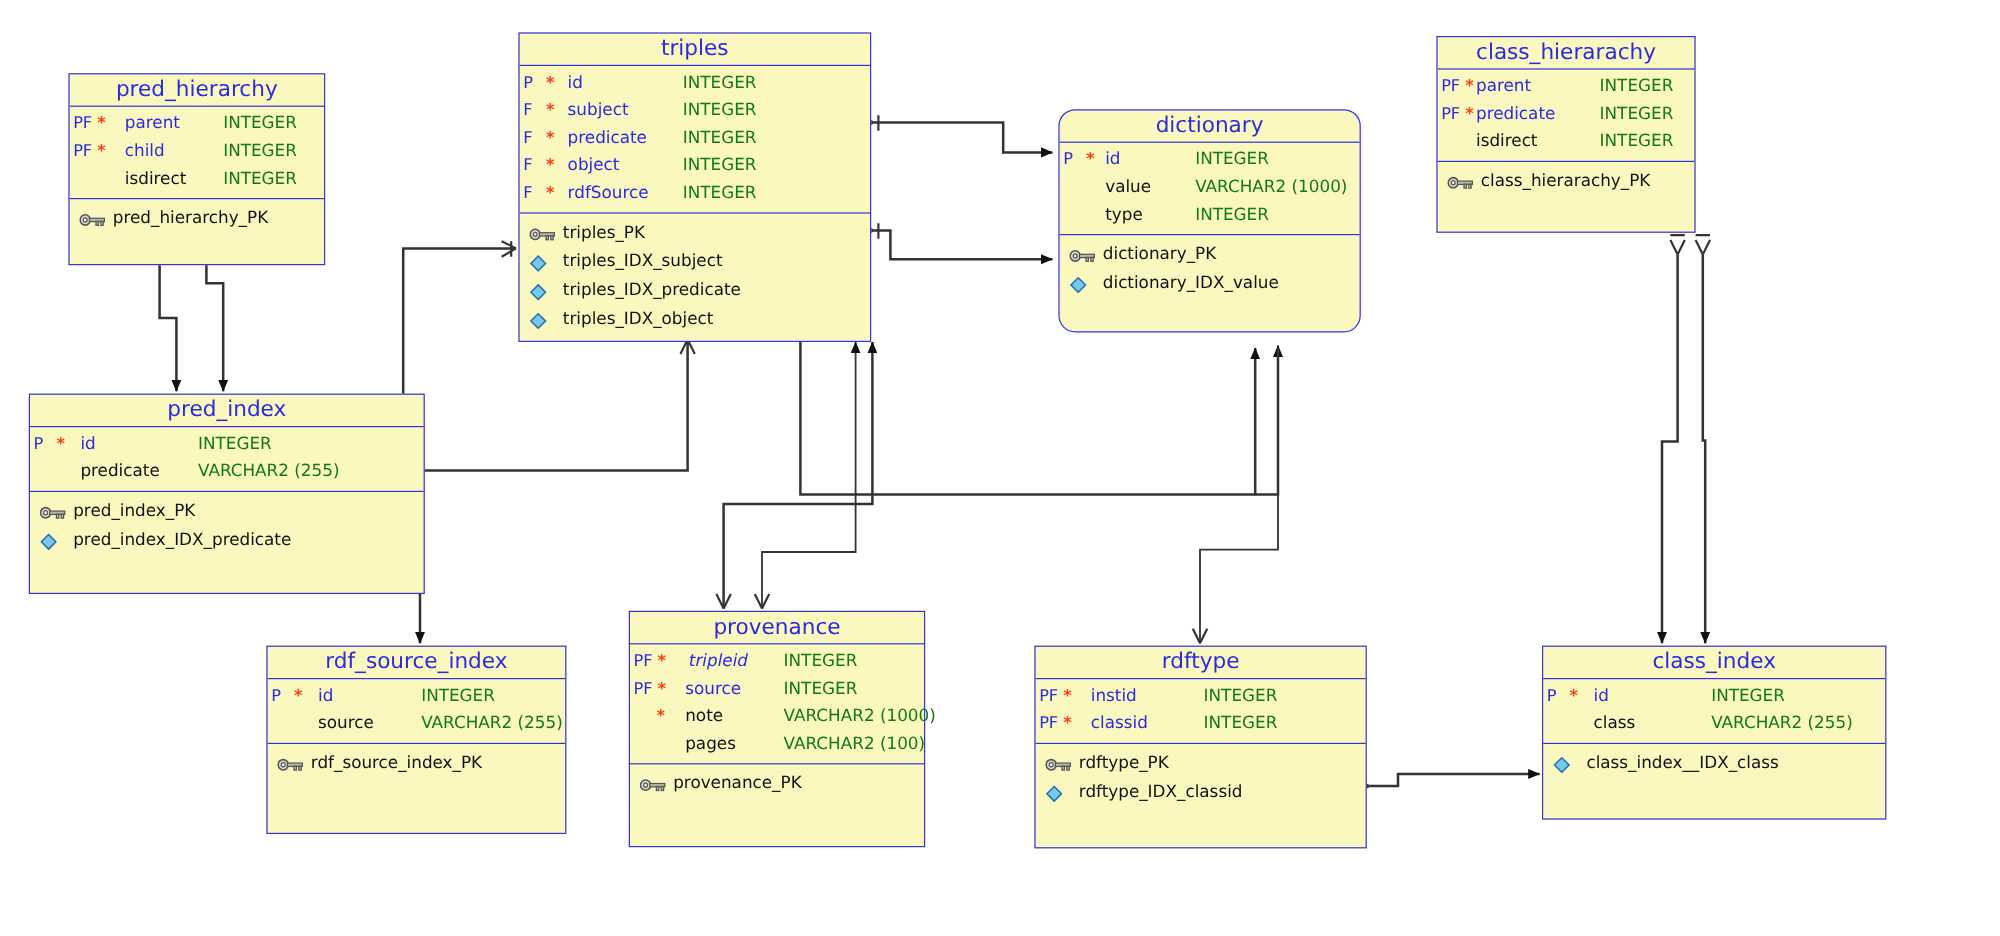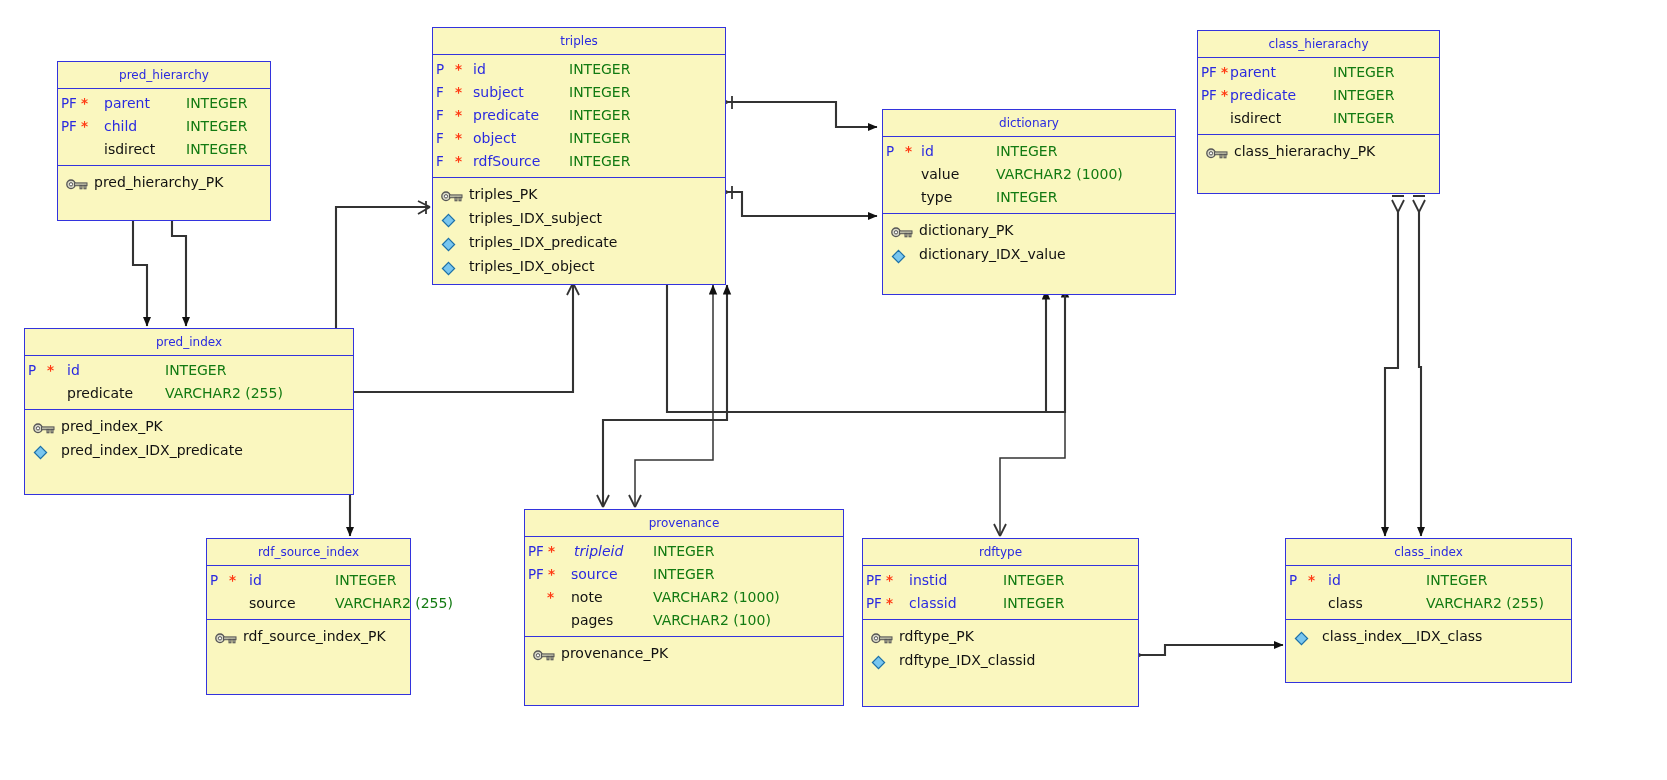--- a/index.html
+++ b/index.html
@@ -2,21 +2,21 @@
 <html><head>
 <meta charset="utf-8">
 <style>
   html,body{margin:0;padding:0;background:#ffffff;}
   body{font-family:"DejaVu Sans","Liberation Sans",sans-serif;}
   #canvas{position:relative;width:1667px;height:780px;background:#ffffff;overflow:hidden;}
   svg#wires{position:absolute;left:0;top:0;width:1667px;height:780px;pointer-events:none;}
 
   .entity{position:absolute;background:#faf7bf;border:1.5px solid #3333dd;box-sizing:border-box;}
   .ent-title{height:26px;line-height:26px;text-align:center;color:#2a2ae0;
-    font-size:12px;border-bottom:1.5px solid #3333dd;white-space:nowrap;overflow:hidden;}
+    font-size:18px;border-bottom:1.5px solid #3333dd;white-space:nowrap;overflow:hidden;}
   .ent-cols{border-bottom:1.5px solid #3333dd;padding:3px 0 4px 0;}
   .ent-keys{padding:4px 0 4px 0;}
 
   .col{height:23px;line-height:23px;font-size:14px;white-space:nowrap;display:block;position:relative;}
   .kf{position:absolute;left:3px;top:0;color:#2a2ae0;font-size:13.5px;letter-spacing:-0.2px;}
   .ast{position:absolute;top:0;color:#ff3b14;font-size:13.5px;font-weight:bold;}
   .cname{position:absolute;color:#111;font-size:14px;}
   .cname.bluename{color:#2a2ae0;}
   .ctype{position:absolute;color:#127a12;font-size:14px;}
 
@@ -162,21 +162,21 @@
                 <polygon points="7.5,1.4 13.6,7.5 7.5,13.6 1.4,7.5" fill="#79c6ef" stroke="#1a6fa8" stroke-width="1.2"></polygon>
               </svg></span><span class="lbl">triples_IDX_subject</span></div>
           <div class="krow"><span class="keyico"><svg width="15" height="15" viewBox="0 0 15 15">
                 <polygon points="7.5,1.4 13.6,7.5 7.5,13.6 1.4,7.5" fill="#79c6ef" stroke="#1a6fa8" stroke-width="1.2"></polygon>
               </svg></span><span class="lbl">triples_IDX_predicate</span></div>
           <div class="krow"><span class="keyico"><svg width="15" height="15" viewBox="0 0 15 15">
                 <polygon points="7.5,1.4 13.6,7.5 7.5,13.6 1.4,7.5" fill="#79c6ef" stroke="#1a6fa8" stroke-width="1.2"></polygon>
               </svg></span><span class="lbl">triples_IDX_object</span></div>
         </div>
       </div>
-      <div class="entity" style="left: 882px; top: 109px; width: 294px;">
+      <div class="entity" style="left: 882px; top: 91px; width: 252px; border-radius: 14px;">
         <div class="ent-title">dictionary</div>
         <div class="ent-cols">
           <div class="col">
             <span class="kf">P</span>
             <span class="ast" style="left: 22px;">*</span>
             <span class="cname bluename" style="left: 38px;">id</span>
             <span class="ctype" style="left: 113px;">INTEGER</span>
           </div>
           <div class="col">
             <span class="kf"></span>
@@ -195,21 +195,21 @@
                 <ellipse cx="5" cy="7.3" rx="1.6" ry="1.7" fill="#fff" stroke="#555" stroke-width="1"></ellipse>
                 <rect x="8.5" y="5.9" width="12.5" height="2.8" fill="#b9b9a3" stroke="#555" stroke-width="1"></rect>
                 <rect x="14" y="8.4" width="2" height="3.4" fill="#b9b9a3" stroke="#555" stroke-width="1"></rect>
                 <rect x="18" y="8.4" width="2" height="3.4" fill="#b9b9a3" stroke="#555" stroke-width="1"></rect>
               </svg></span><span class="lbl">dictionary_PK</span></div>
           <div class="krow"><span class="keyico"><svg width="15" height="15" viewBox="0 0 15 15">
                 <polygon points="7.5,1.4 13.6,7.5 7.5,13.6 1.4,7.5" fill="#79c6ef" stroke="#1a6fa8" stroke-width="1.2"></polygon>
               </svg></span><span class="lbl">dictionary_IDX_value</span></div>
         </div>
       </div>
-      <div class="entity" style="left: 1197px; top: 30px; width: 243px;">
+      <div class="entity" style="left: 1197px; top: 30px; width: 216px;">
         <div class="ent-title">class_hierarachy</div>
         <div class="ent-cols">
           <div class="col">
             <span class="kf">PF</span>
             <span class="ast" style="left: 23px;">*</span>
             <span class="cname bluename" style="left: 32px;">parent</span>
             <span class="ctype" style="left: 135px;">INTEGER</span>
           </div>
           <div class="col">
             <span class="kf">PF</span>
@@ -254,21 +254,21 @@
                 <ellipse cx="5" cy="7.3" rx="1.6" ry="1.7" fill="#fff" stroke="#555" stroke-width="1"></ellipse>
                 <rect x="8.5" y="5.9" width="12.5" height="2.8" fill="#b9b9a3" stroke="#555" stroke-width="1"></rect>
                 <rect x="14" y="8.4" width="2" height="3.4" fill="#b9b9a3" stroke="#555" stroke-width="1"></rect>
                 <rect x="18" y="8.4" width="2" height="3.4" fill="#b9b9a3" stroke="#555" stroke-width="1"></rect>
               </svg></span><span class="lbl">pred_index_PK</span></div>
           <div class="krow"><span class="keyico"><svg width="15" height="15" viewBox="0 0 15 15">
                 <polygon points="7.5,1.4 13.6,7.5 7.5,13.6 1.4,7.5" fill="#79c6ef" stroke="#1a6fa8" stroke-width="1.2"></polygon>
               </svg></span><span class="lbl">pred_index_IDX_predicate</span></div>
         </div>
       </div>
-      <div class="entity" style="left: 206px; top: 538px; width: 205px;">
+      <div class="entity" style="left: 222px; top: 538px; width: 250px;">
         <div class="ent-title">rdf_source_index</div>
         <div class="ent-cols">
           <div class="col">
             <span class="kf">P</span>
             <span class="ast" style="left: 22px;">*</span>
             <span class="cname bluename" style="left: 42px;">id</span>
             <span class="ctype" style="left: 128px;">INTEGER</span>
           </div>
           <div class="col">
             <span class="kf"></span>
@@ -279,21 +279,21 @@
         <div class="ent-keys" style="padding-bottom: 46px;">
           <div class="krow"><span class="keyico"><svg width="22" height="15" viewBox="0 0 22 15">
                 <ellipse cx="5" cy="7.3" rx="4.2" ry="4.3" fill="#d9d9c8" stroke="#555" stroke-width="1.3"></ellipse>
                 <ellipse cx="5" cy="7.3" rx="1.6" ry="1.7" fill="#fff" stroke="#555" stroke-width="1"></ellipse>
                 <rect x="8.5" y="5.9" width="12.5" height="2.8" fill="#b9b9a3" stroke="#555" stroke-width="1"></rect>
                 <rect x="14" y="8.4" width="2" height="3.4" fill="#b9b9a3" stroke="#555" stroke-width="1"></rect>
                 <rect x="18" y="8.4" width="2" height="3.4" fill="#b9b9a3" stroke="#555" stroke-width="1"></rect>
               </svg></span><span class="lbl">rdf_source_index_PK</span></div>
         </div>
       </div>
-      <div class="entity" style="left: 524px; top: 509px; width: 320px;">
+      <div class="entity" style="left: 524px; top: 509px; width: 247px;">
         <div class="ent-title">provenance</div>
         <div class="ent-cols">
           <div class="col">
             <span class="kf">PF</span>
             <span class="ast" style="left: 23px;">*</span>
             <span class="cname bluename" style="left: 49px; font-style: italic;">tripleid</span>
             <span class="ctype" style="left: 128px;">INTEGER</span>
           </div>
           <div class="col">
             <span class="kf">PF</span>

